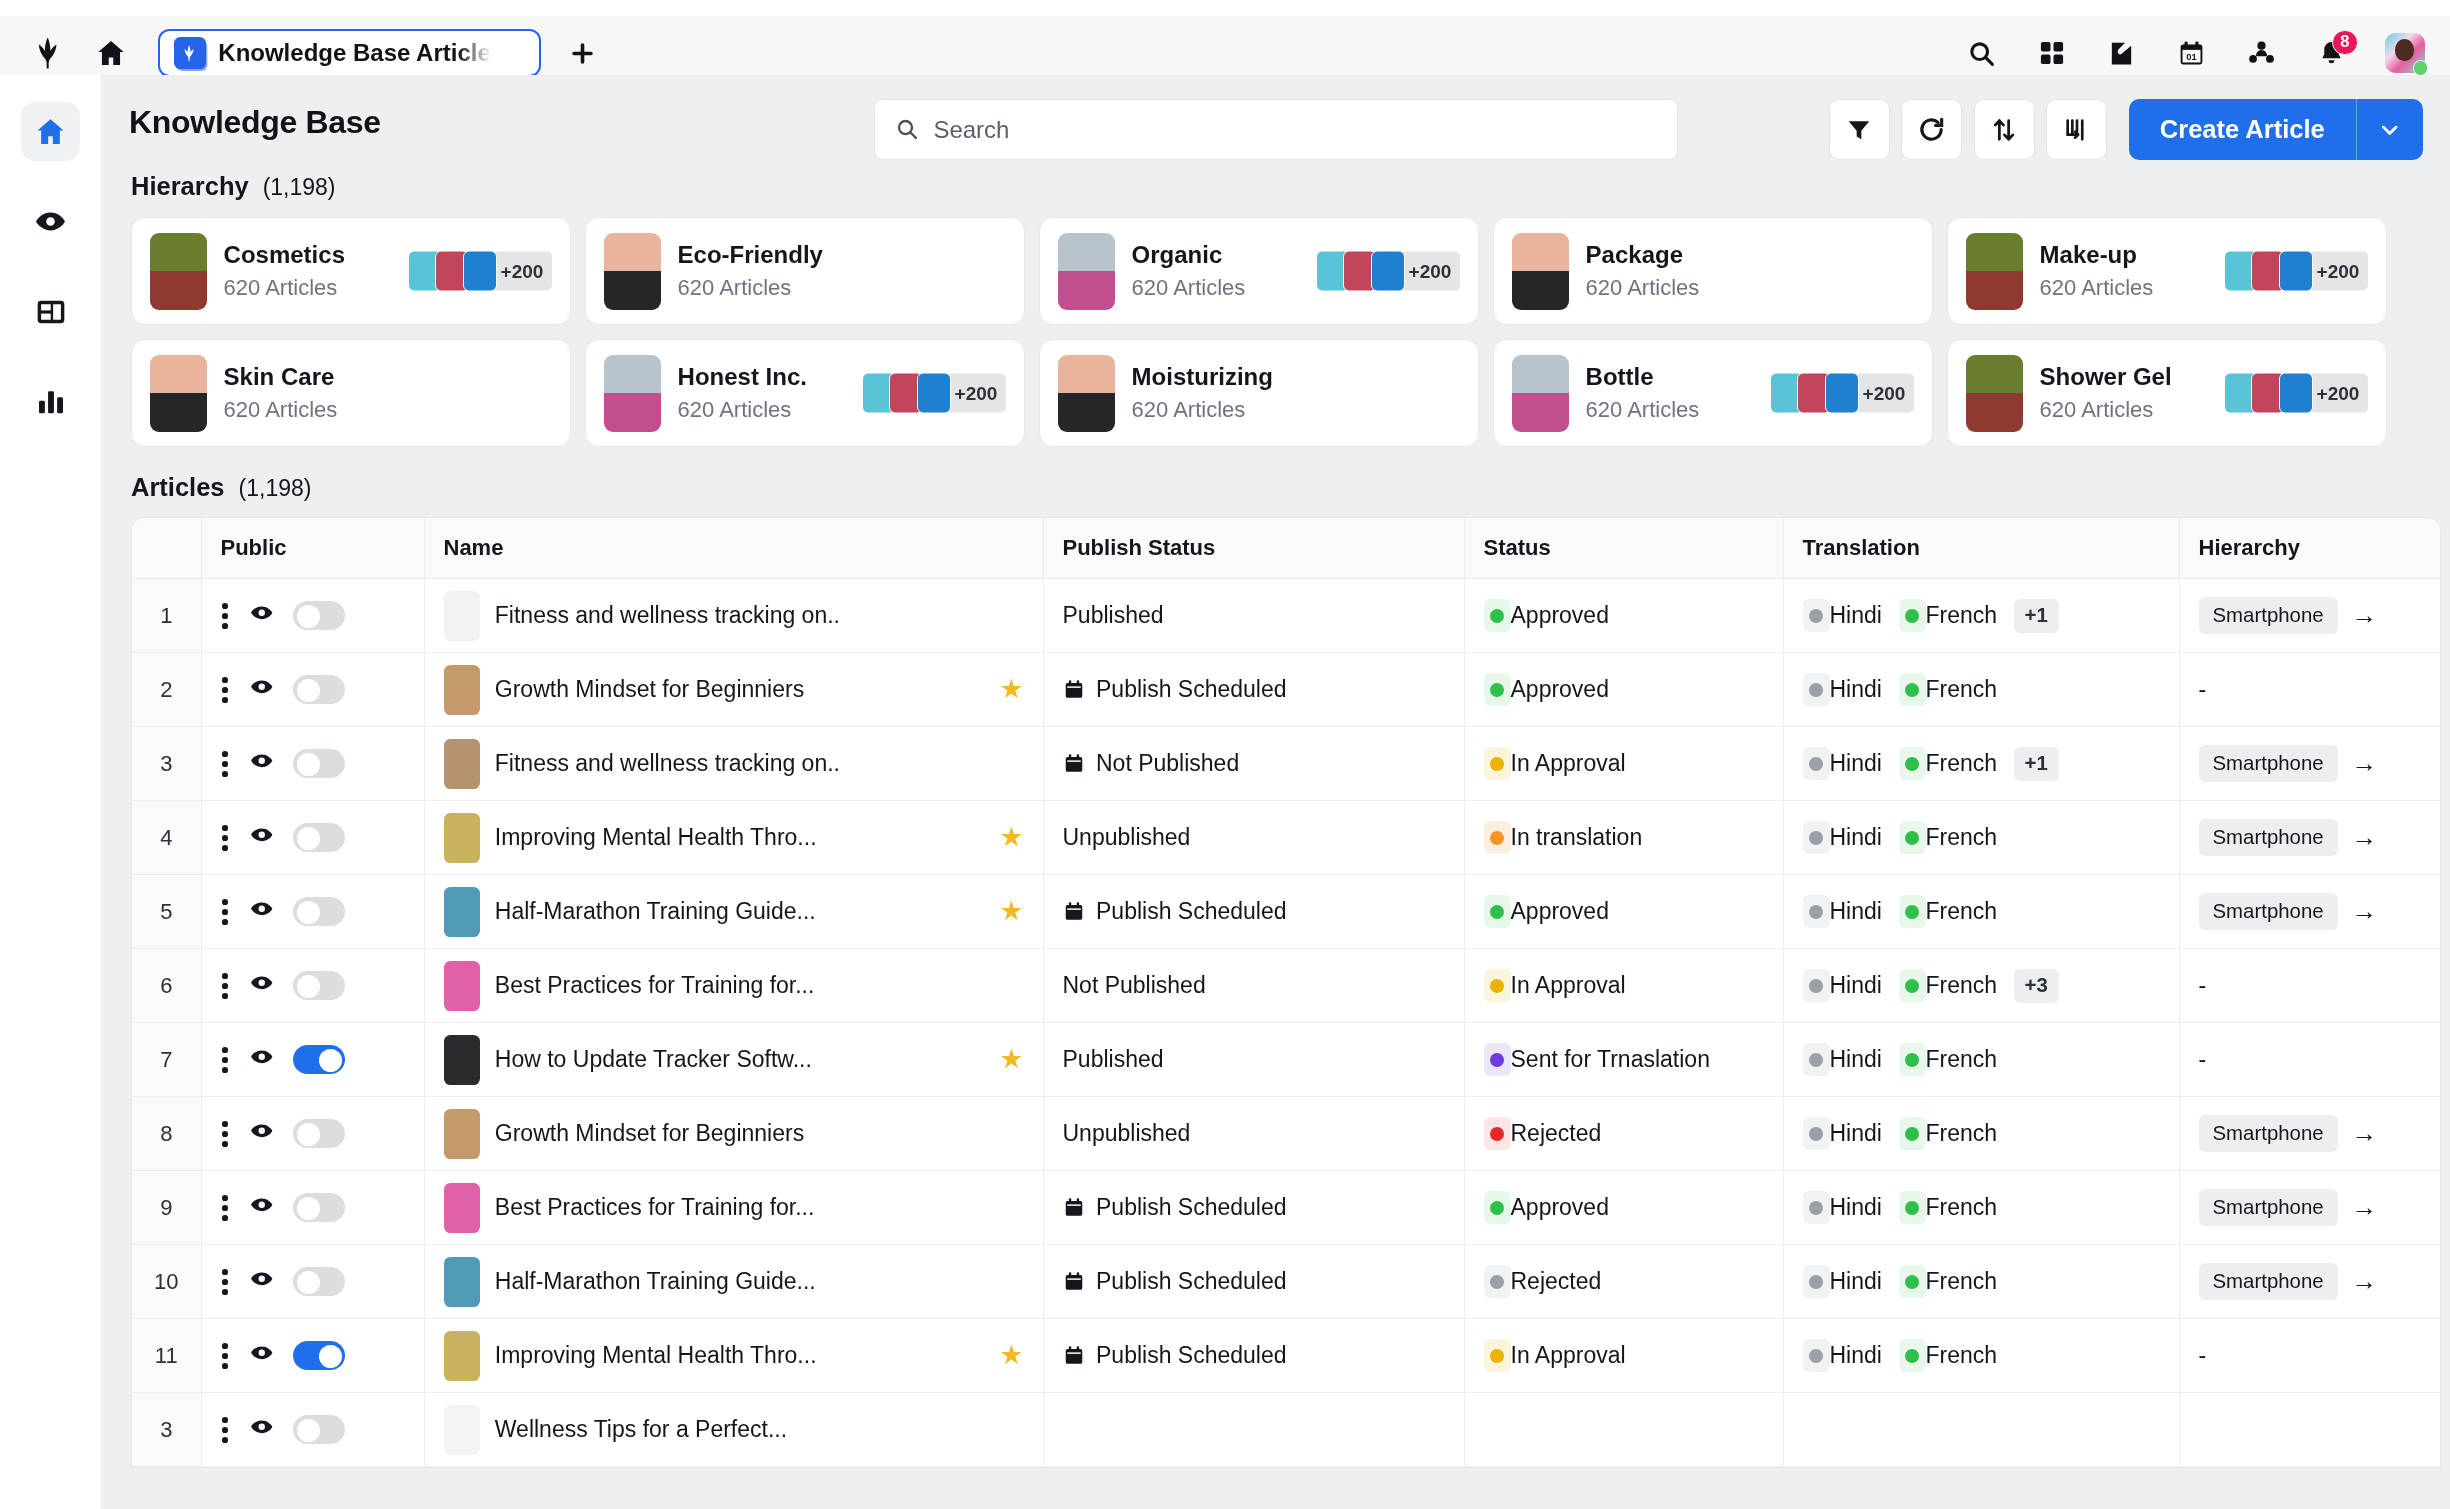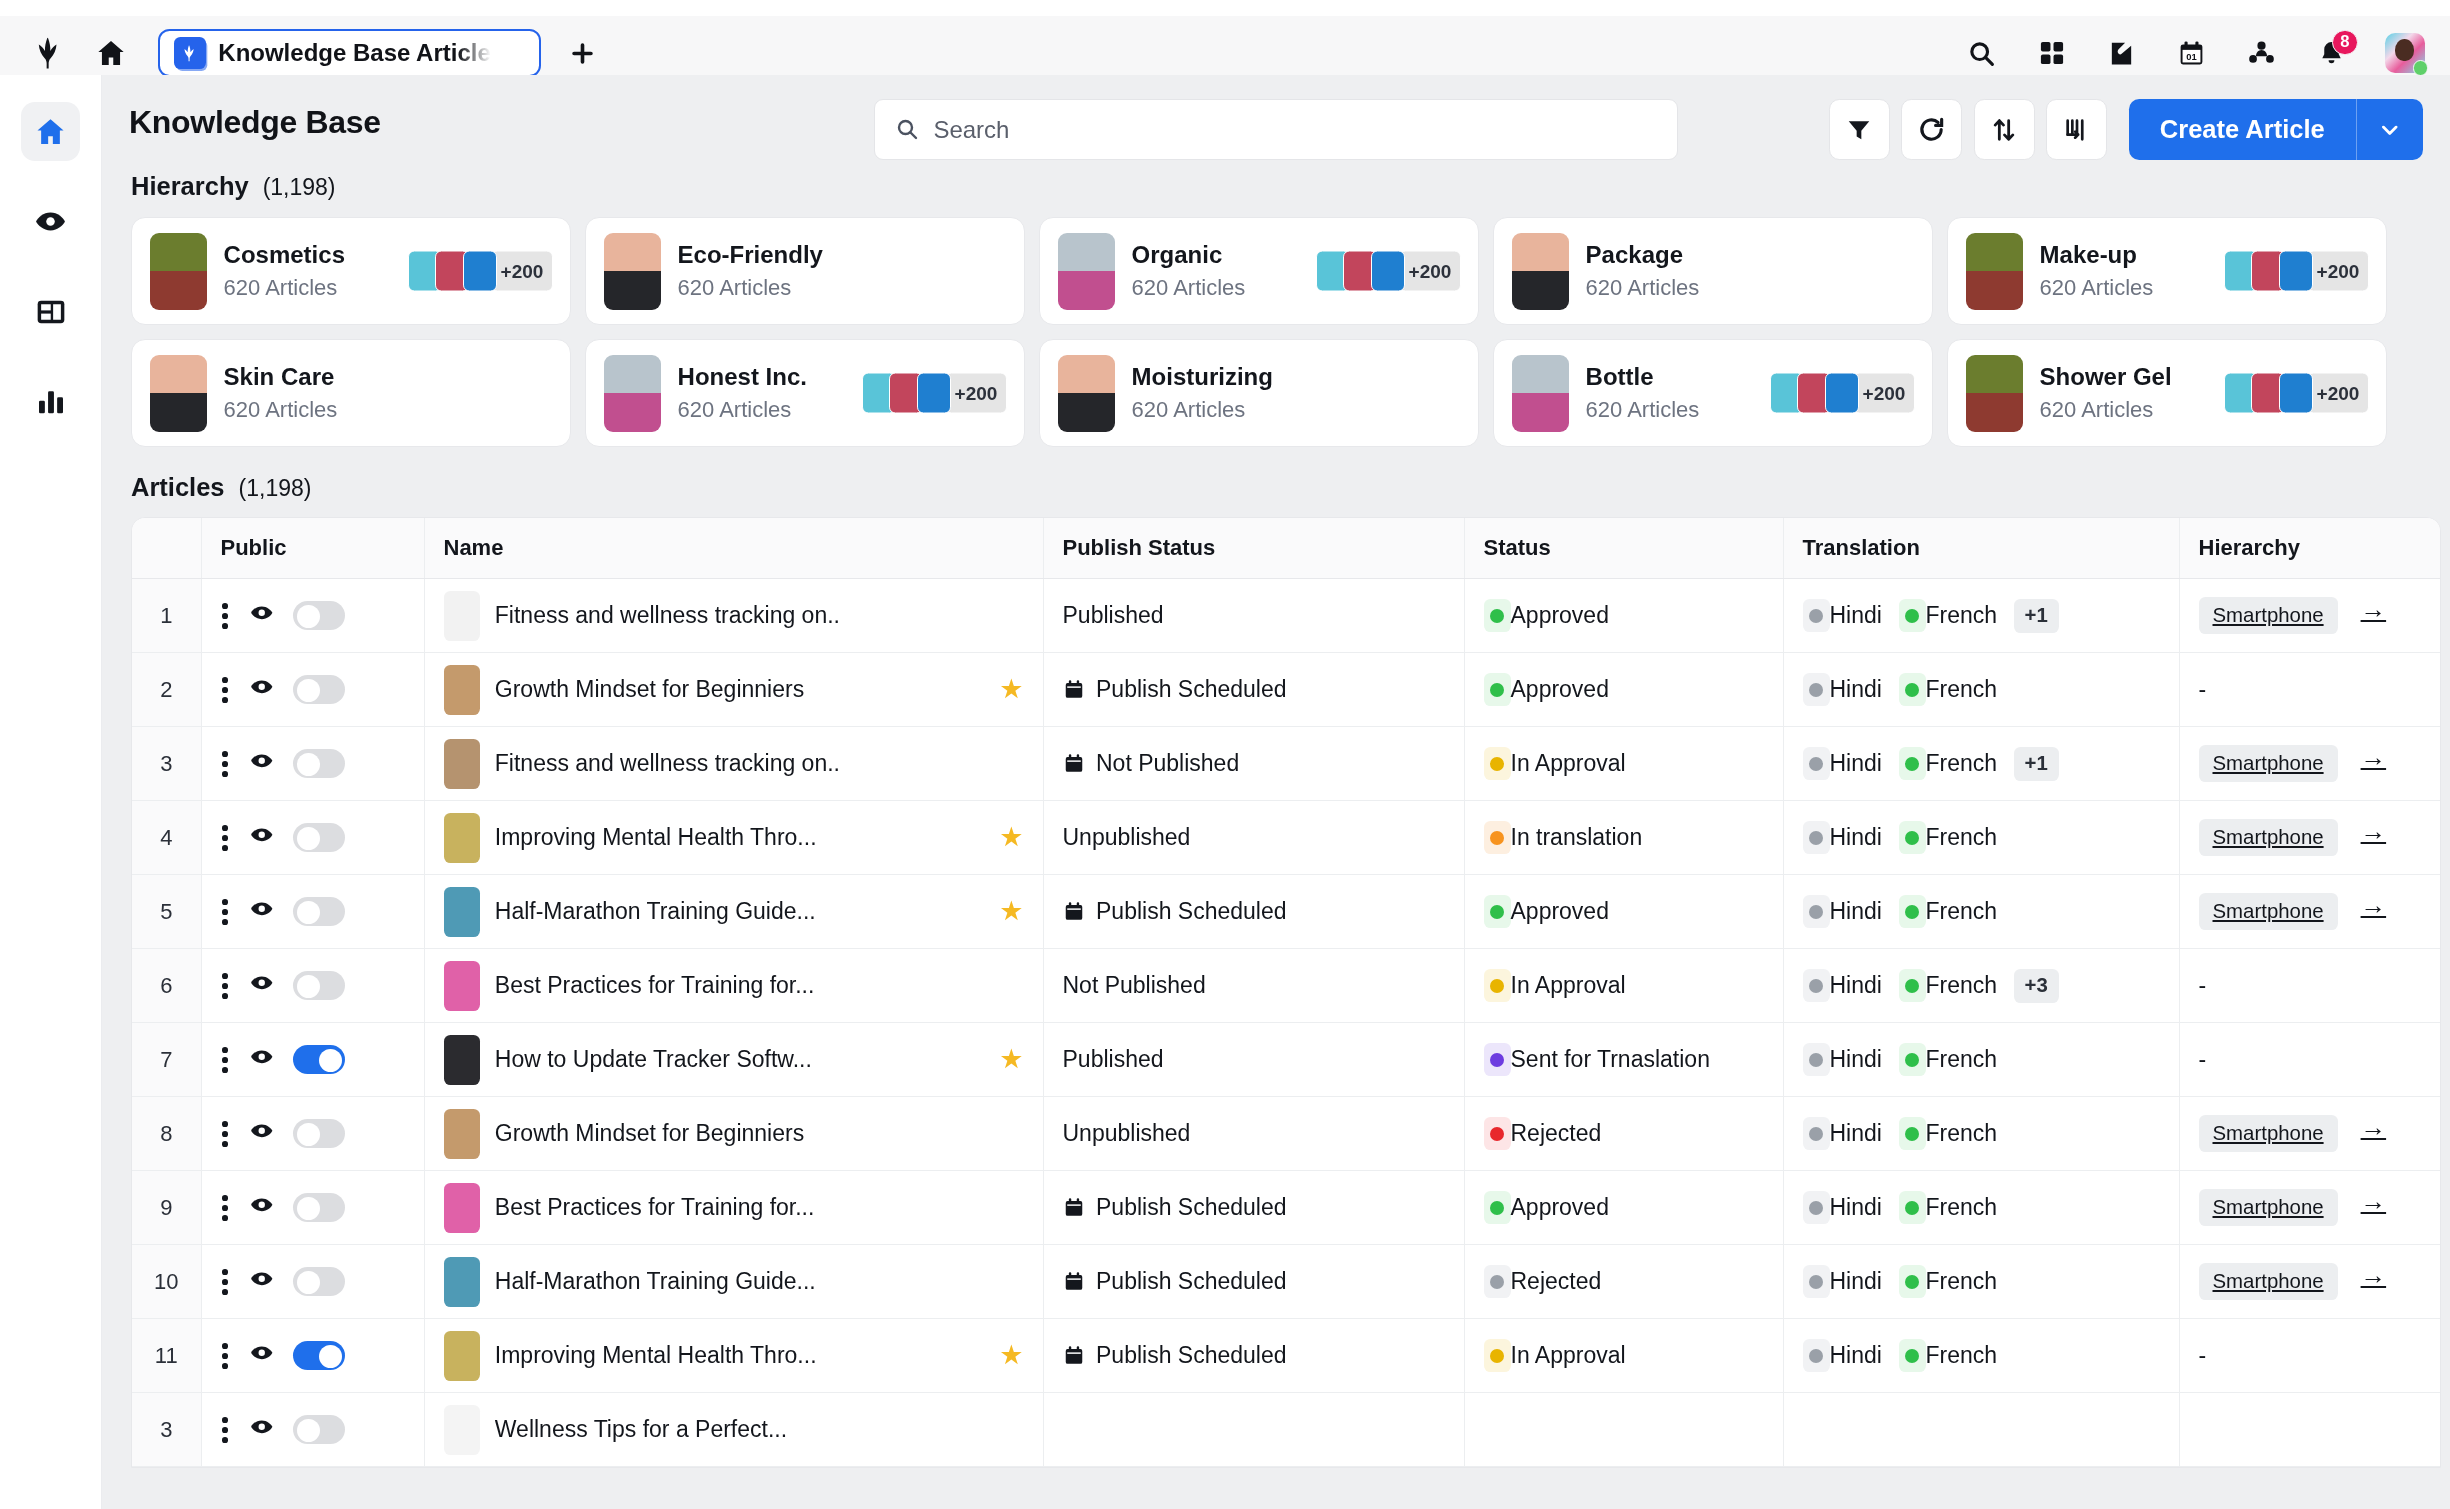--- a/index.html
+++ b/index.html
@@ -231,21 +231,21 @@
   .chip { display: inline-flex; align-items: center; gap: 0; font-size: 23px; color: #13161c; }
   .dotwrap { width: 27px; height: 33px; border-radius: 6.4px; display:flex; align-items:center; justify-content:center; flex:0 0 auto; }
   .dot { width: 14px; height: 14px; border-radius: 50%; }
 
   .trans-cell { display: flex; align-items: center; gap: 16.6px; }
   .plus-badge {
     background: #eceef0; border-radius: 6.4px; height: 34px; min-width: 45px;
     padding: 0 10.2px; display: flex; align-items: center; justify-content: center;
     font-size: 20.4px; font-weight: 700; color: #2b3039;
   }
-  .hier-cell { display: flex; align-items: flex-start; gap: 23px; text-decoration: underline; }
+  .hier-cell { display: flex; align-items: center; gap: 14px; }
   .hier-pill {
     background: #eceef0; border-radius: 6.4px; height: 37px; padding: 0 14px;
     display: flex; align-items: center; font-size: 20.4px; color: #13161c; white-space: nowrap;
   }
   .arrow-r { font-size: 25.5px; color: #13161c; line-height: 1; }
   .dash { font-size: 23px; color: #13161c; }
 </style>
 </head>
 <body>
 

